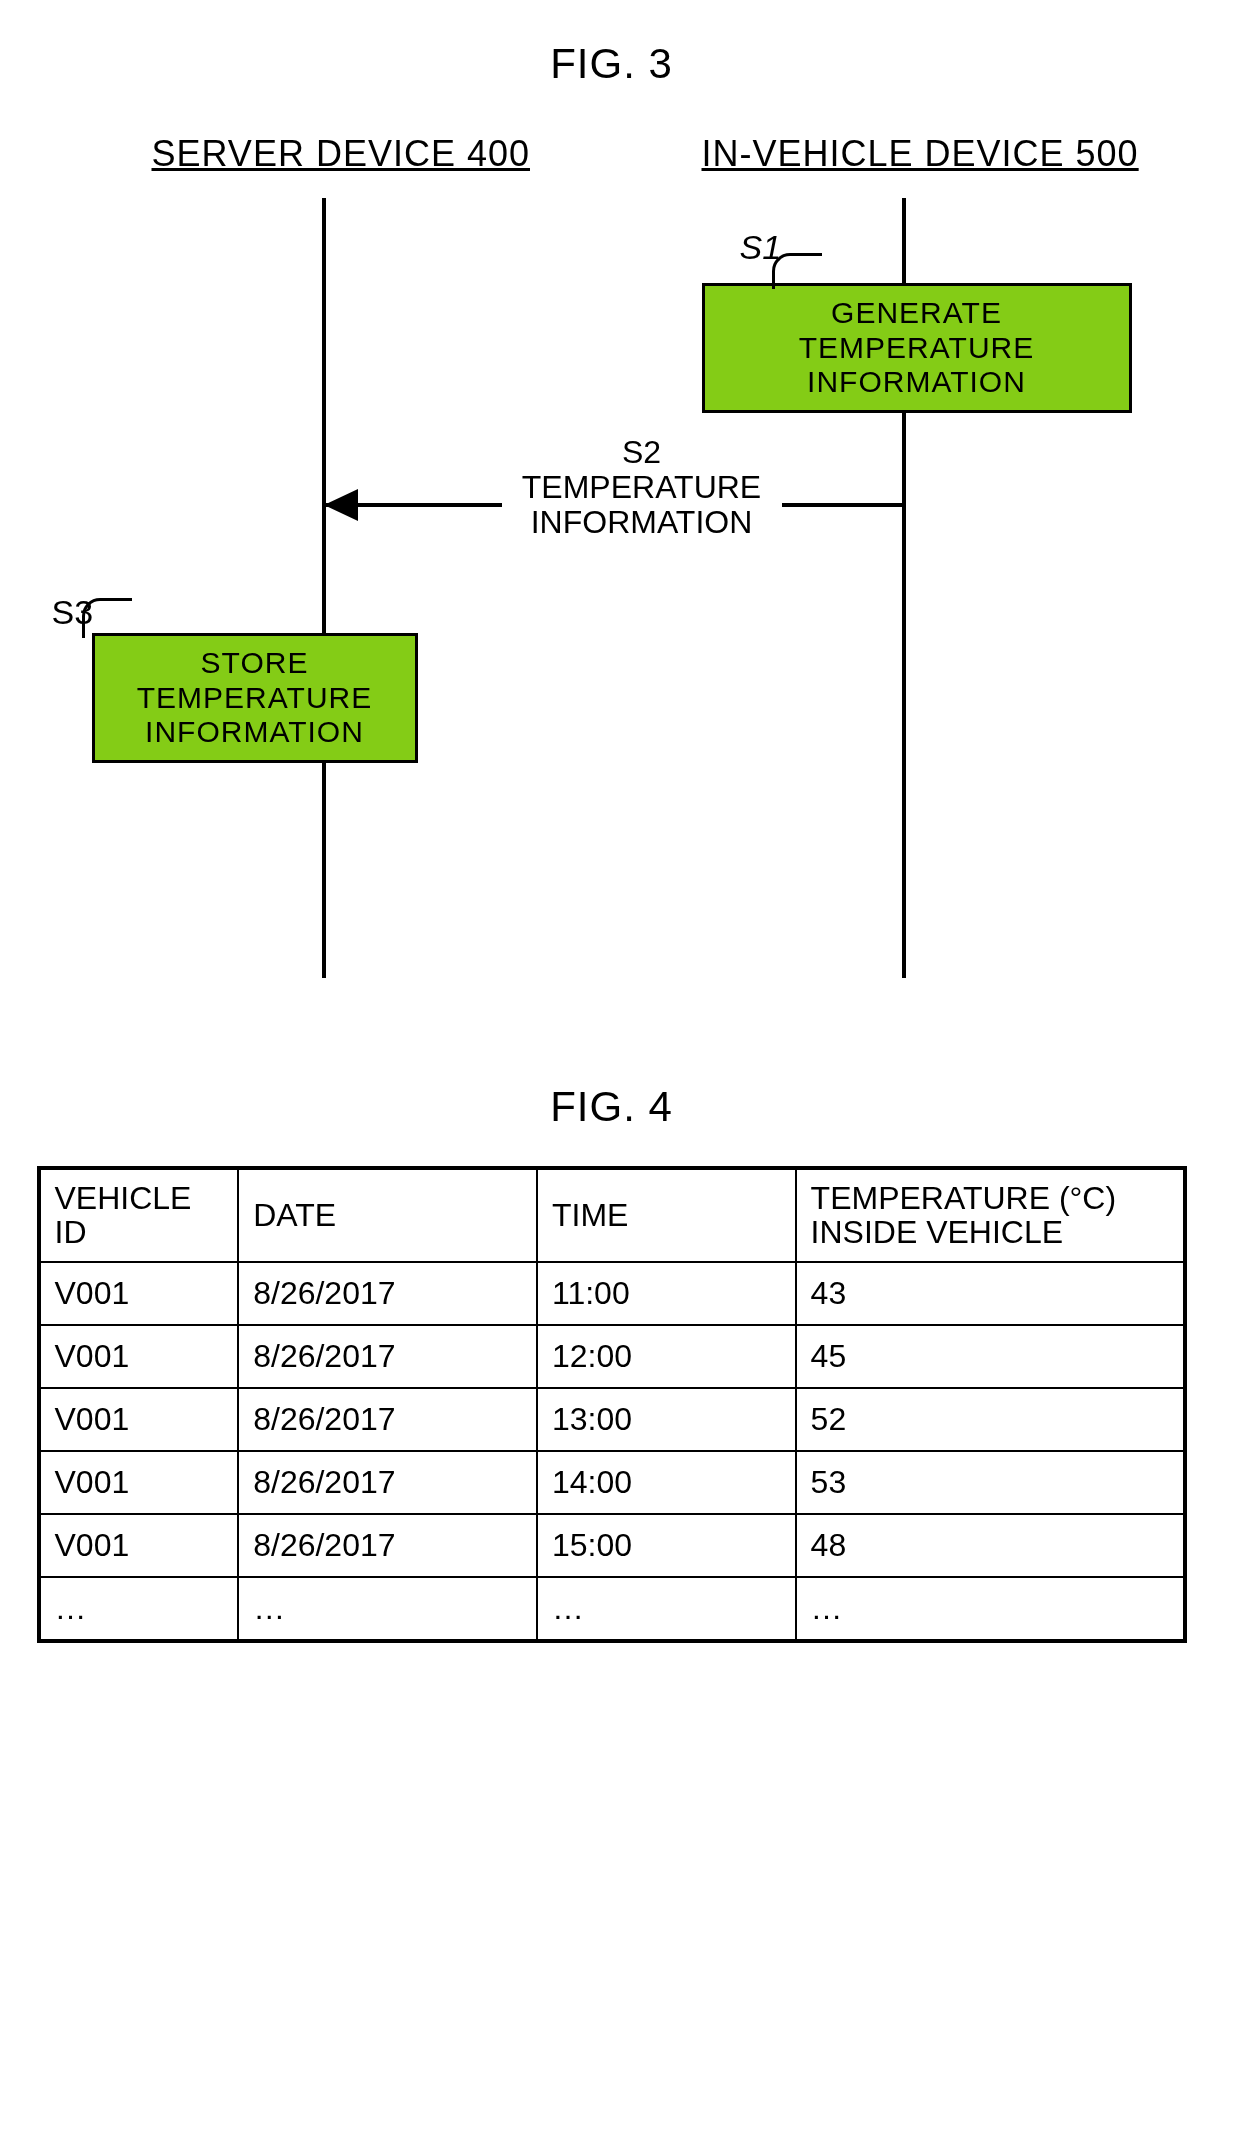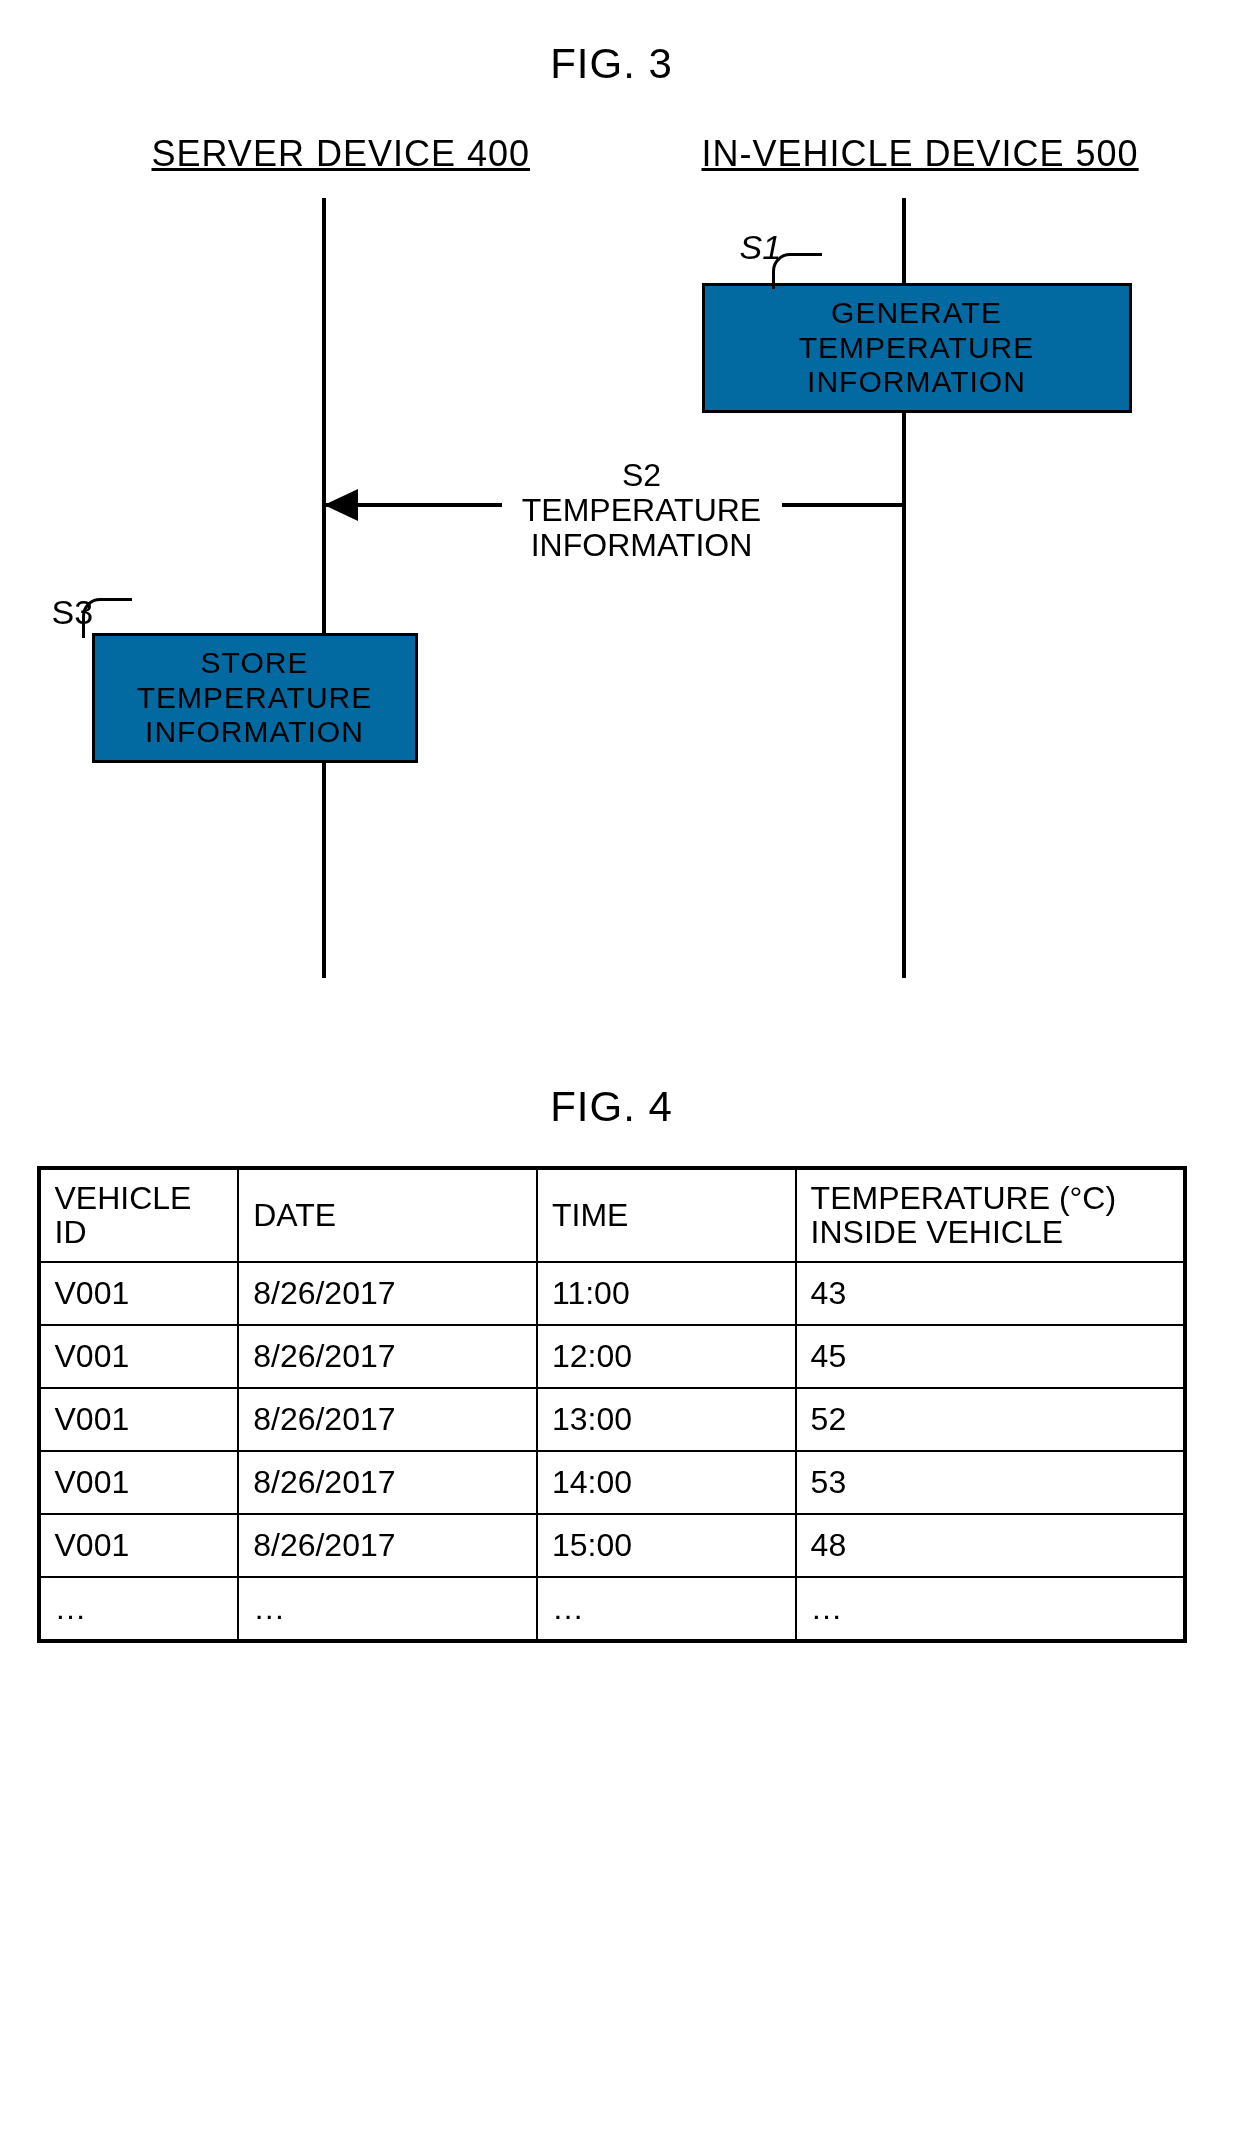--- a/index.html
+++ b/index.html
@@ -39,21 +39,21 @@
       background: #000;
     }
     .stepbox {
       position: absolute;
       border: 3px solid #000;
       text-align: center;
       font-size: 30px;
       line-height: 1.15;
       letter-spacing: 1px;
       padding: 10px 14px;
-      background: #0369a1;
+      background: #84cc16;
     }
     .step-label {
       position: absolute;
       font-size: 34px;
     }
     .leader {
       position: absolute;
       border: 3px solid #000;
       border-bottom: none;
       border-right: none;
@@ -111,21 +111,21 @@
 
     <div class="lifeline" style="left:260px;"></div>
     <div class="lifeline" style="left:840px;"></div>
 
     <div class="stepbox" style="left:640px; top:160px; width:430px;">GENERATE TEMPERATURE INFORMATION</div>
     <div class="step-label" style="left:678px; top:105px;font-style:italic;">S1</div>
     <div class="leader" style="left:710px; top:130px; width:50px; height:36px;"></div>
 
     <div class="msg" style="left:264px; top:380px; width:576px;"></div>
     <div class="arrowhead-l" style="left:262px; top:366px;"></div>
-    <div class="msg-label" style="left:440px; top:333px; width:280px;">
+    <div class="msg-label" style="left:440px; top:310px; width:280px;">
       <span>S2</span><br>
       <span>TEMPERATURE INFORMATION</span>
     </div>
 
     <div class="stepbox" style="left:30px; top:510px; width:326px;">STORE TEMPERATURE INFORMATION</div>
     <div class="step-label" style="left:-10px; top:470px;">S3</div>
     <div class="leader" style="left:20px; top:475px; width:50px; height:40px;"></div>
   </div>
 
   <div class="fig-title">FIG. 4</div>

